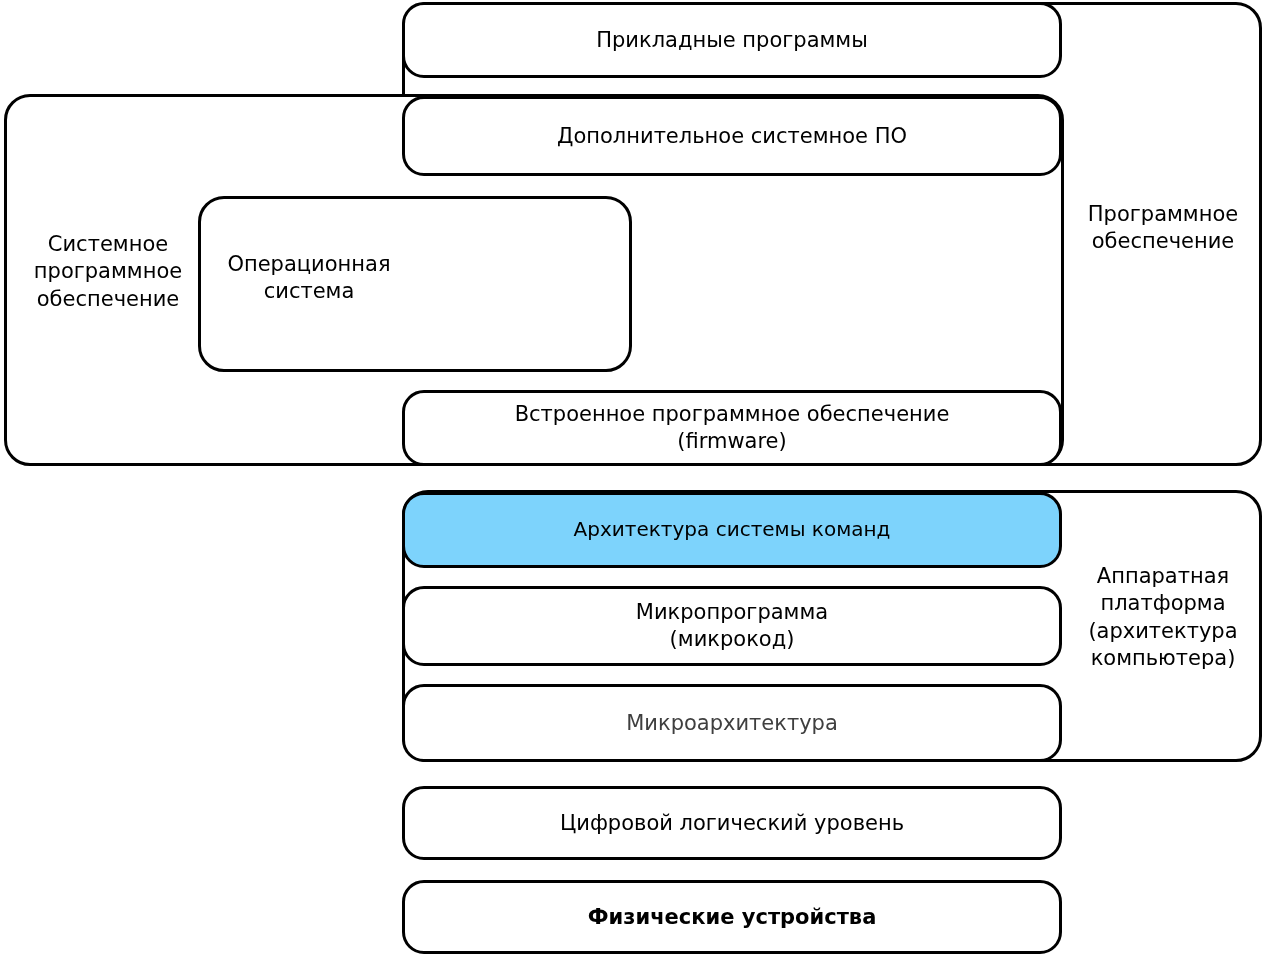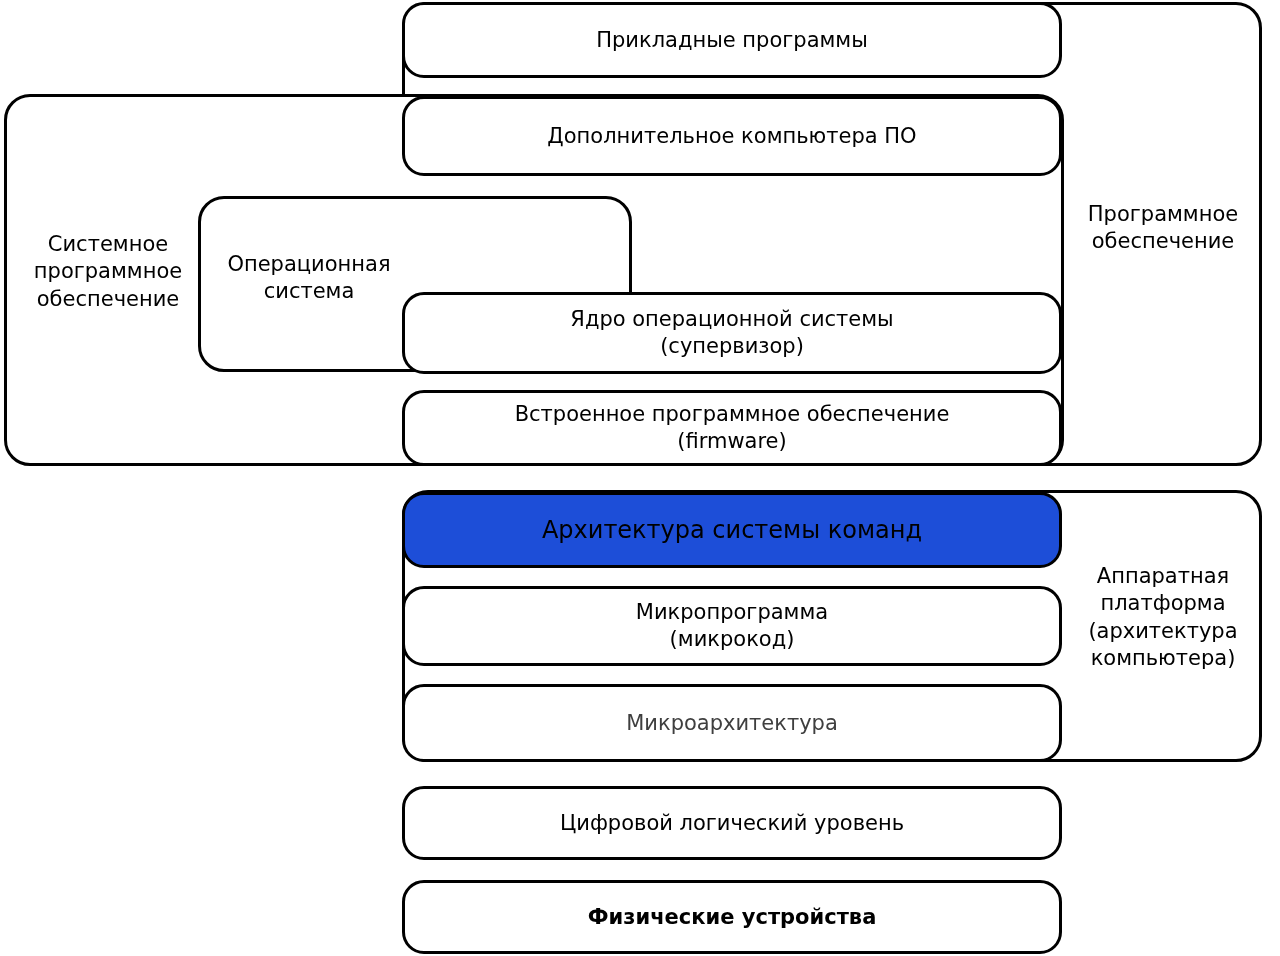--- a/index.html
+++ b/index.html
@@ -56,22 +56,22 @@
     z-index: 3;
     width: 660px;
     left: 402px;
   }
 
   .layer .txt {
     white-space: pre-line;
   }
 
   .highlight {
-    background: #1d4ed8;
-    font-size: 24px;
+    background: #7dd3fc;
+    font-size: 20px;
   }
 
   .muted {
     color: #3f3f3f;
   }
 </style>
 </head>
 <body>
 
 <div id="stage">
@@ -97,28 +97,24 @@
 платформа
 (архитектура
 компьютера)</span>
   </div>
 
   <div class="box layer" style="top:2px; height:76px;">
     <span class="txt">Прикладные программы</span>
   </div>
 
   <div class="box layer" style="top:96px; height:80px;">
-    <span class="txt">Дополнительное компьютера ПО</span>
+    <span class="txt">Дополнительное системное ПО</span>
   </div>
 
 
-  <div class="box layer" style="top:292px; height:82px;">
-    <span class="txt">Ядро операционной системы
-(супервизор)</span>
-  </div>
 
   <div class="box layer" style="top:390px; height:76px;">
     <span class="txt">Встроенное программное обеспечение
 (firmware)</span>
   </div>
 
   <div class="box layer highlight" style="top:492px; height:76px;">
     <span class="txt">Архитектура системы команд</span>
   </div>
 

